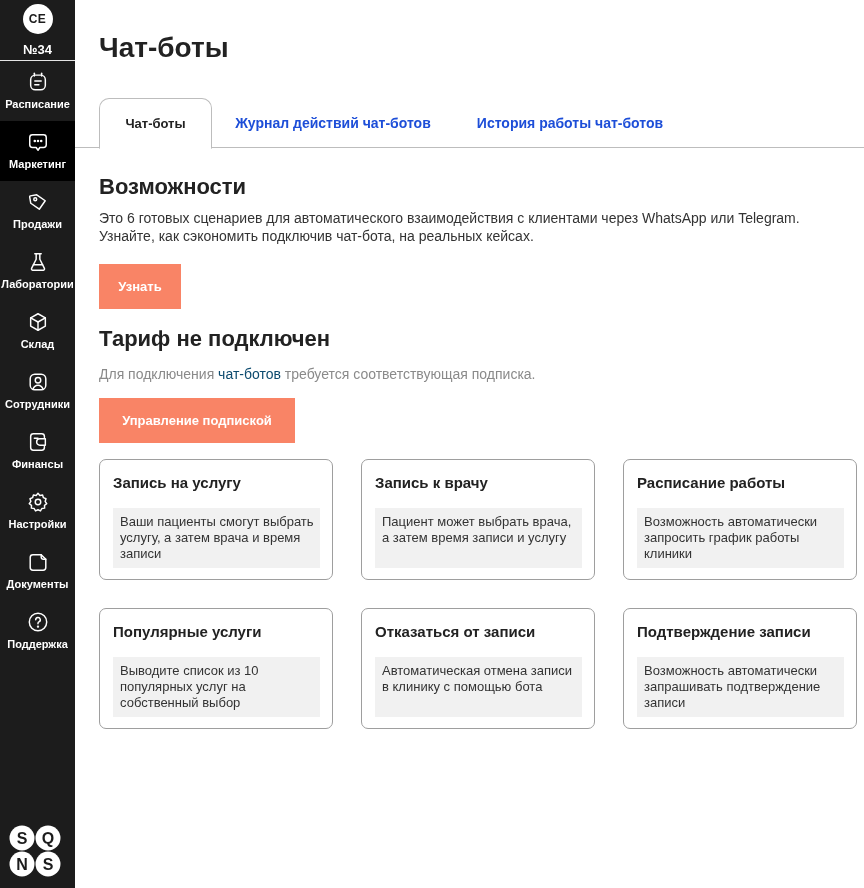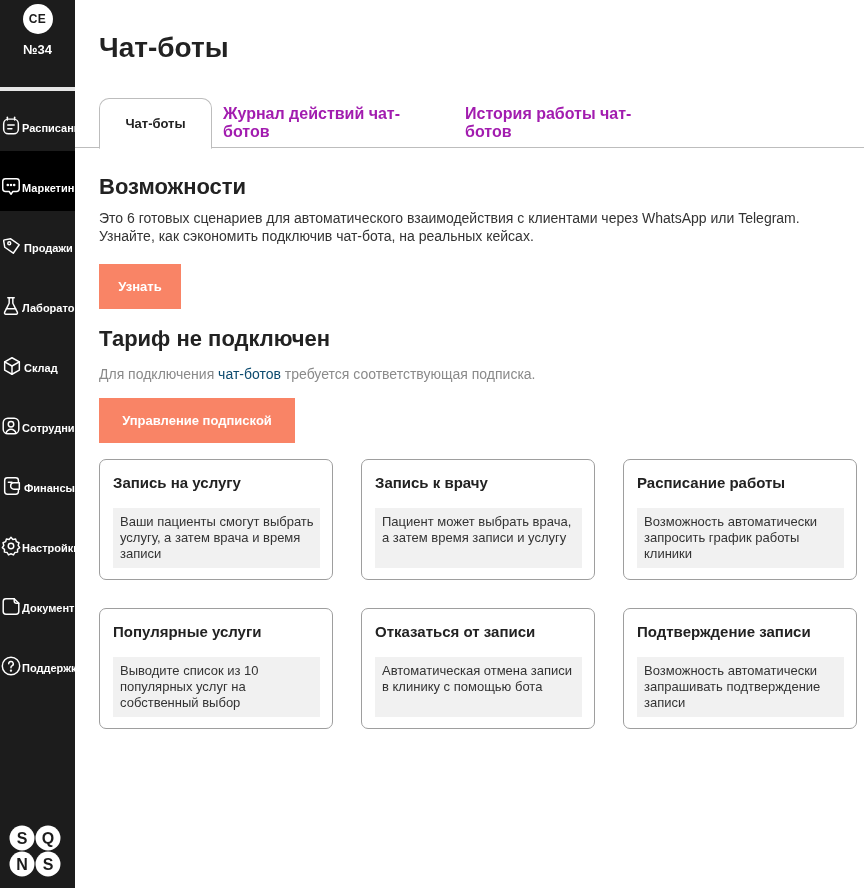--- a/index.html
+++ b/index.html
@@ -1,37 +1,37 @@
 <!DOCTYPE html>
 <html><head>
 <meta charset="utf-8">
 <style>
   * { box-sizing: border-box; margin: 0; padding: 0; }
   html, body { width: 864px; height: 888px; overflow: hidden; background: #ffffff; }
   body { font-family: "Liberation Sans", "DejaVu Sans", sans-serif; color: #222222; position: relative; }
 
   
   .sidebar { position: absolute; left: 0; top: 0; width: 75px; height: 888px; background: #1c1c1c; color: #ffffff; }
-  .brand { height: 91px; border-bottom: 4px solid #e5e5e5; display: flex; flex-direction: column; align-items: center; padding-top: 4px; }
+  .brand { height: 61px; border-bottom: 1px solid #e5e5e5; display: flex; flex-direction: column; align-items: center; padding-top: 4px; }
   .avatar { width: 30px; height: 30px; border-radius: 50%; background: #ffffff; color: #1c1c1c; font-weight: bold; font-size: 12px; display: flex; align-items: center; justify-content: center; letter-spacing: 0.3px; }
   .clinic-no { margin-top: 8px; font-size: 13px; font-weight: bold; color: #ffffff; }
   .nav { list-style: none; }
-  .nav-item { height: 60px; display: flex; flex-direction: row; align-items: center; justify-content: flex-start; padding-top: 9px; cursor: pointer; text-align: right; }
+  .nav-item { height: 60px; display: flex; flex-direction: column; align-items: center; justify-content: flex-start; padding-top: 9px; cursor: pointer; text-align: right; }
   .nav-item.active { background: #000000; }
   .nav-icon { width: 24px; height: 24px; display: flex; align-items: center; justify-content: center; }
   .nav-icon svg { width: 22px; height: 22px; stroke: #ffffff; fill: none; stroke-width: 1.6; stroke-linecap: round; stroke-linejoin: round; }
   .nav-label { margin-top: 4px; font-size: 11px; font-weight: bold; white-space: nowrap; color: #ffffff; }
   .logo { position: absolute; left: 8px; bottom: 10px; width: 54px; height: 54px; }
 
   
   .main { position: absolute; left: 75px; top: 0; right: 0; bottom: 0; }
   .page-title { position: absolute; left: 24px; top: 32px; font-size: 28px; font-weight: bold; color: #222222; }
 
   .tabs { position: absolute; left: 0; right: 0; top: 98px; height: 50px; border-bottom: 1px solid #bdbdbd; }
-  .tab { position: absolute; top: 0; height: 50px; display: flex; align-items: center; justify-content: center; font-size: 16px; font-weight: bold; color: #a21caf; cursor: pointer; }
+  .tab { position: absolute; top: 0; height: 50px; display: flex; align-items: center; justify-content: center; font-size: 14px; font-weight: bold; color: #1d4ed8; cursor: pointer; }
   .tab.active { background: #ffffff; border: 1px solid #bdbdbd; border-bottom: 1px solid #ffffff; border-radius: 10px 10px 0 0; color: #222222; height: 51px; font-size: 13px; }
   .tab-1 { left: 24px; width: 113px; }
   .tab-2 { left: 148px; width: 220px; }
   .tab-3 { left: 390px; width: 210px; }
 
   .section-h { position: absolute; left: 24px; font-size: 22px; font-weight: bold; color: #222222; }
   .intro { position: absolute; left: 24px; top: 209px; width: 760px; font-size: 14px; line-height: 18px; color: #333333; }
   .sub { position: absolute; left: 24px; top: 366px; font-size: 14px; color: #8a8a8a; }
   .sub .hl { color: #0c4a6e; }
   .btn { position: absolute; left: 24px; height: 45px; border-radius: 0; background: #f98466; color: #ffffff; font-size: 13px; font-weight: bold; display: flex; align-items: center; justify-content: center; border: none; cursor: pointer; font-family: "Liberation Sans", sans-serif; }

